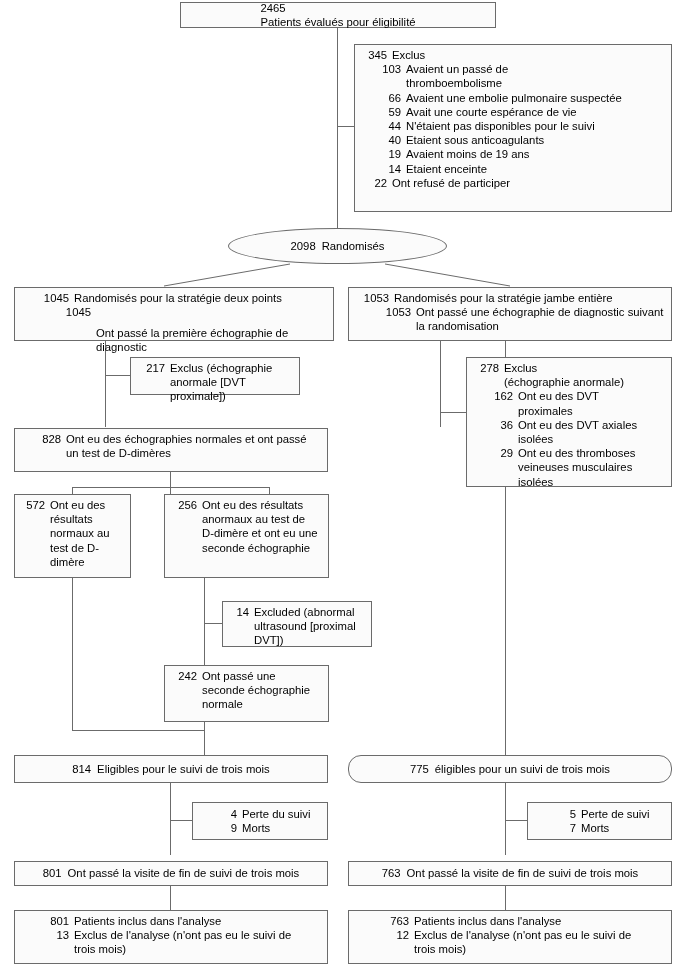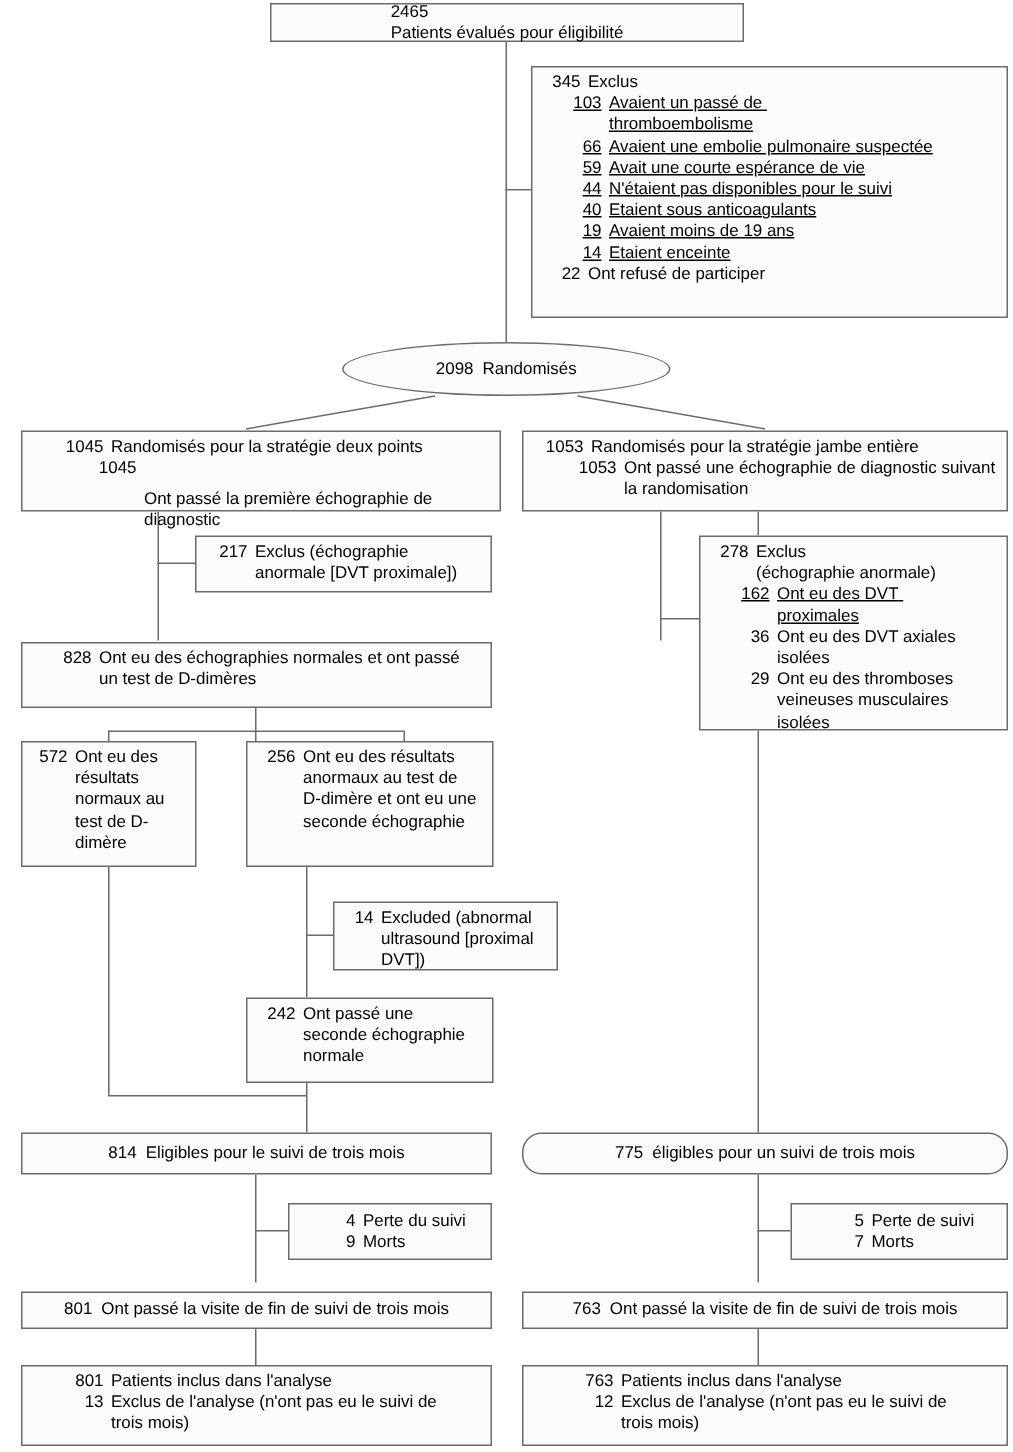--- a/index.html
+++ b/index.html
@@ -43,21 +43,21 @@
   .ln .num {
     text-align: right;
     flex: 0 0 auto;
     padding-right: 5px;
   }
   .ln .txt {
     text-align: left;
     white-space: pre-wrap;
   }
   .ln.i1 { padding-left: 0px; }
-  .ln.i2 { padding-left: 14px; text-decoration: underline; }
+  .ln.i2 { padding-left: 14px; }
   .ln.i3 { padding-left: 22px; }
 
   .nw28 { width: 28px; }
   .nw24 { width: 24px; }
   .nw20 { width: 20px; }
   .nw18 { width: 18px; }
 
   
   .ellipse {
     position: absolute;
@@ -205,21 +205,21 @@
     <div class="ln" style="padding-left:8px;">
       <span class="num nw28">1053</span>
       <span class="txt">Randomisés pour la stratégie jambe entière</span>
     </div>
     <div class="ln" style="padding-left:30px;">
       <span class="num nw28">1053</span>
       <span class="txt" style="max-width:250px;">Ont passé une échographie de diagnostic suivant la randomisation</span>
     </div>
   </div>
 
-  <div class="box" style="left:130px; top:357px; width:198px; height:38px;">
+  <div class="box" style="left:130px; top:357px; width:170px; height:38px;">
     <div class="ln" style="padding-left:6px;">
       <span class="num nw24">217</span>
       <span class="txt" style="max-width:150px;">Exclus (échographie anormale [DVT proximale])</span>
     </div>
   </div>
 
   <div class="box" style="left:466px; top:357px; width:206px; height:130px;">
     <div class="ln i1">
       <span class="num nw28">278</span>
       <span class="txt">Exclus</span>

